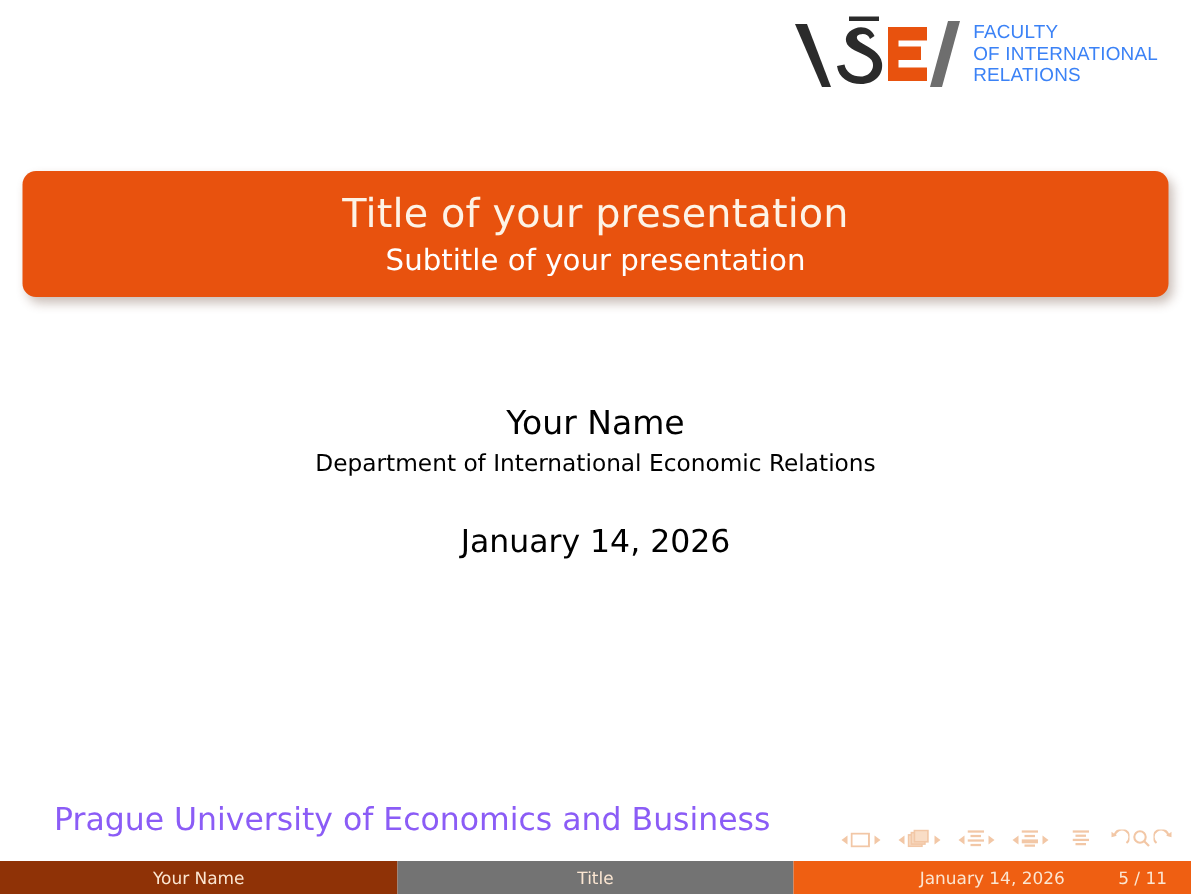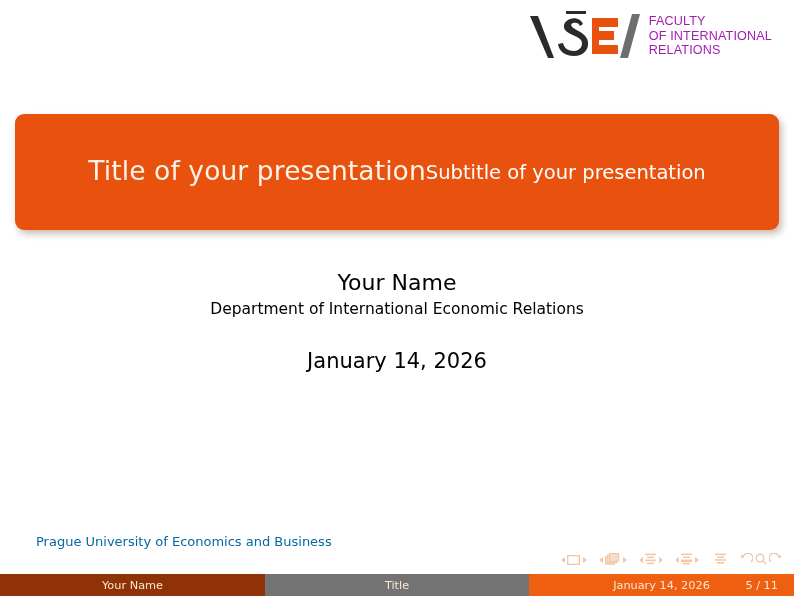--- a/index.html
+++ b/index.html
@@ -23,41 +23,41 @@
     right: 22px;
     display: flex;
     align-items: center;
     height: 56px;
   }
   #logo-mark {
     display: block;
   }
   #faculty-lines {
     margin-left: 3px;
-    color: #a21caf;
+    color: #3b82f6;
     font-family: "Liberation Sans", sans-serif;
     font-size: 12.6px;
     line-height: 14.4px;
     letter-spacing: 0.15px;
     white-space: nowrap;
   }
   #faculty-lines div { display: block; }
 
   
   #title-banner {
     position: absolute;
     left: 15px;
     top: 114px;
     width: 764px;
-    height: 116px;
+    height: 84px;
     background: #e8520e;
     border-radius: 9px;
     box-shadow: 3px 4px 7px rgba(90, 55, 35, 0.33);
     display: flex;
-    flex-direction: row;
+    flex-direction: column;
     align-items: center;
     justify-content: center;
   }
   #presentation-title {
     color: #fdf3e6;
     font-size: 26.5px;
     font-weight: normal;
     letter-spacing: 0.1px;
     margin: 0 0 4px 0;
     text-align: center;
@@ -91,22 +91,22 @@
     font-size: 21px;
     line-height: 28px;
     margin-top: 27px;
   }
 
   
   #institution {
     position: absolute;
     left: 36px;
     top: 534px;
-    color: #0369a1;
-    font-size: 13px;
+    color: #8b5cf6;
+    font-size: 21px;
     white-space: nowrap;
   }
 
   
   #nav-symbols {
     position: absolute;
     right: 12px;
     top: 550px;
     display: flex;
     align-items: center;

